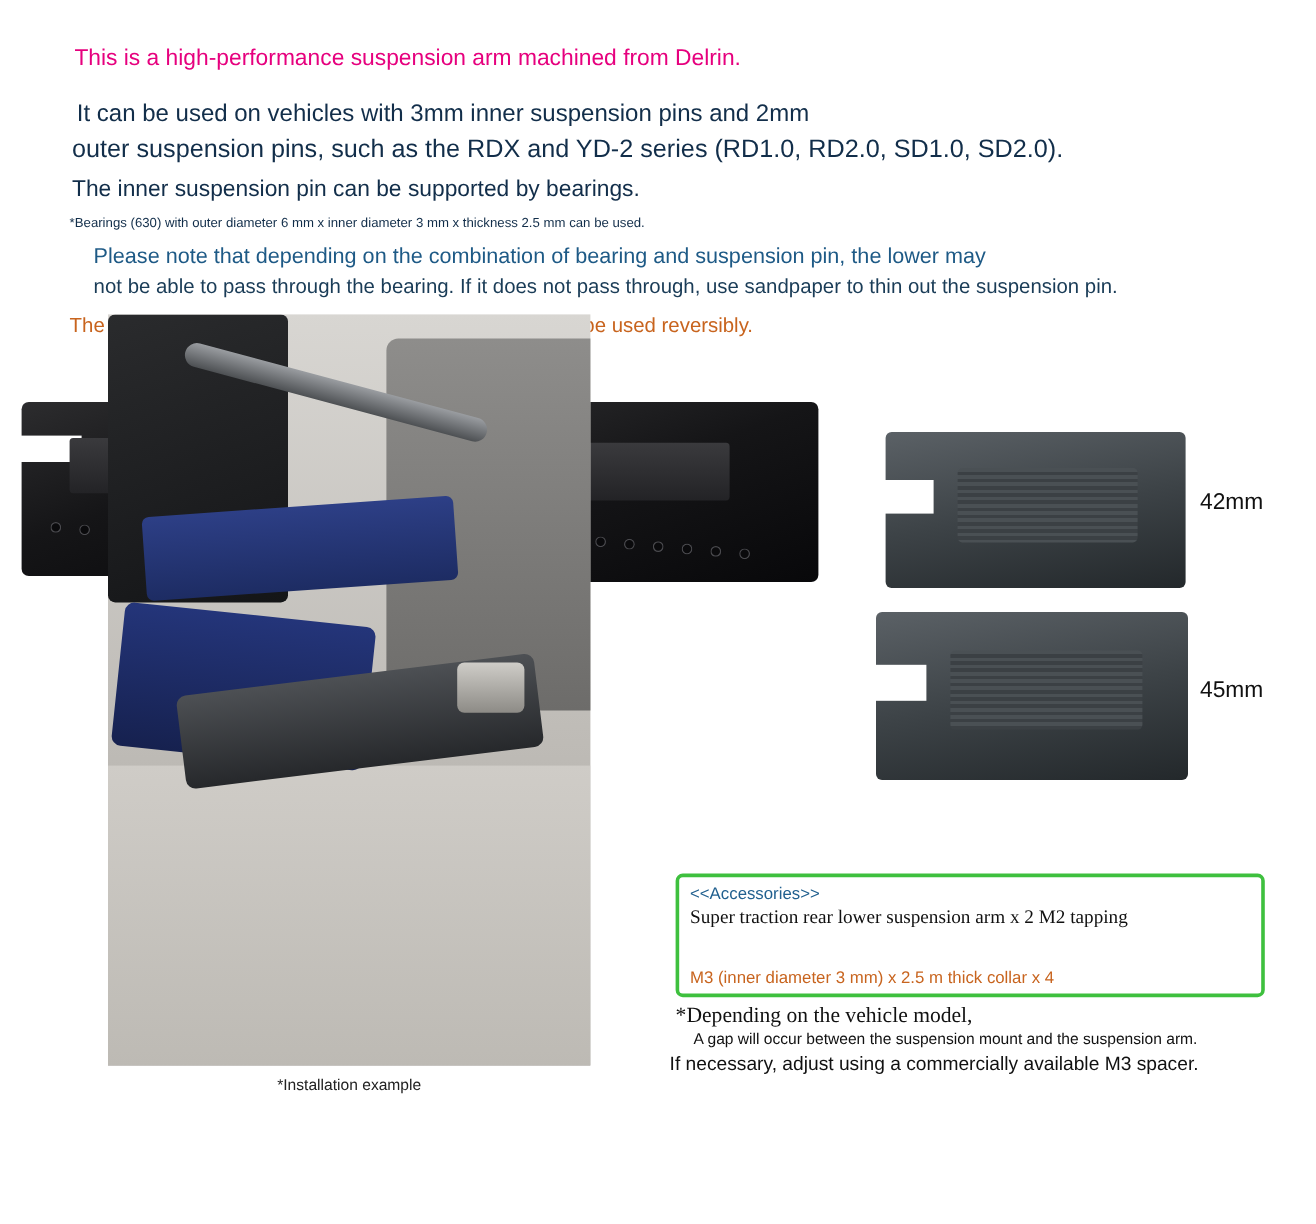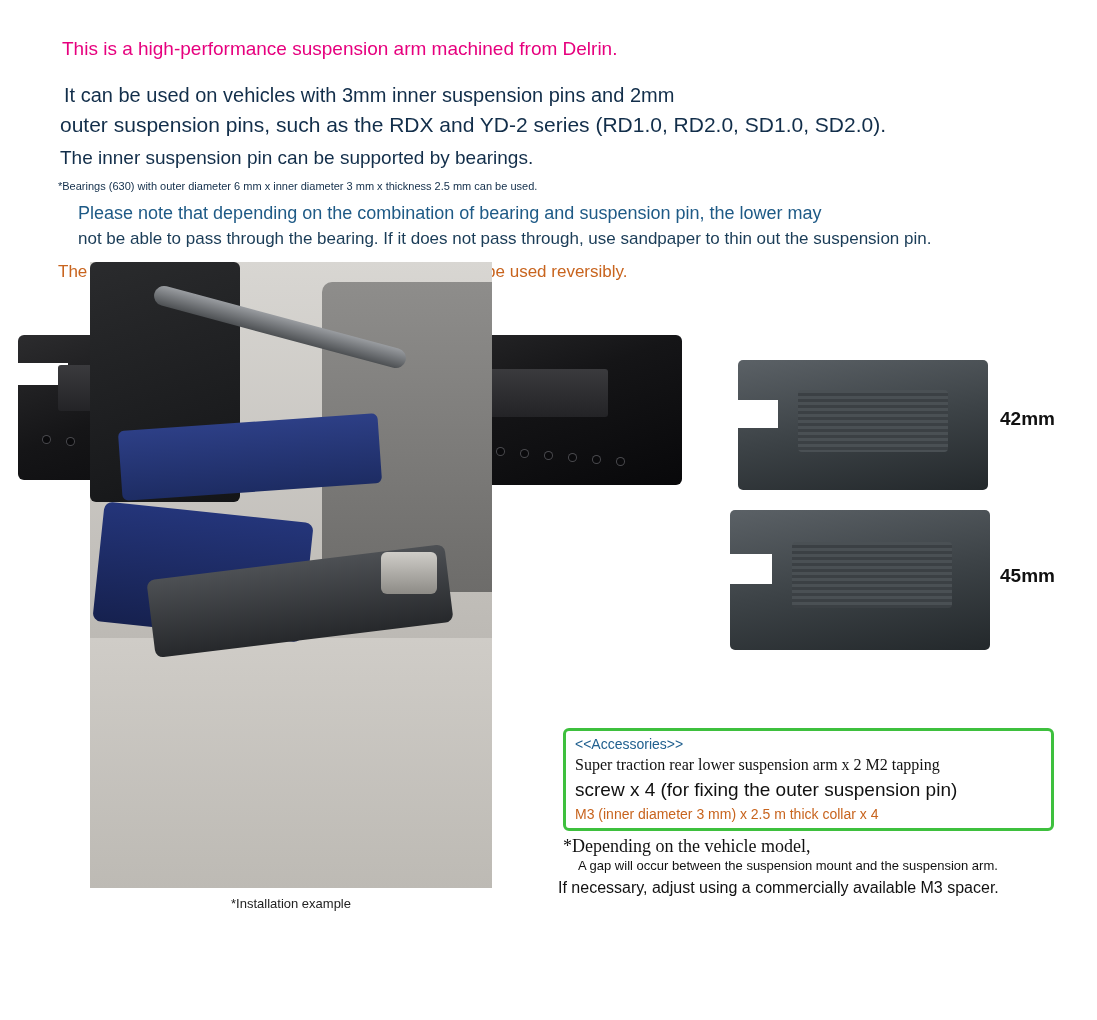--- a/index.html
+++ b/index.html
@@ -110,21 +110,21 @@
     background: repeating-linear-gradient(180deg, #4a5054 0 3px, #3b4044 3px 6px);
     border-radius: 4px;
   }
   .garm .gap {
     position: absolute;
     background: #ffffff;
   }
   .dim {
     position: absolute;
     font-size: 19px;
-    font-weight: bold;
+    font-weight: normal;
     color: #111;
   }
   .install-photo-inner {
     position: absolute;
     left: 90px; top: 262px;
     width: 402px; height: 626px;
     overflow: hidden;
     background: linear-gradient(180deg, #d8d6d2 0%, #bfbcb7 55%, #a9a6a1 100%);
   }
   .ip-floor {
@@ -283,19 +283,18 @@
   <div class="ip-chassis2"></div>
   <div class="ip-arm"></div>
   <div class="ip-shock"></div>
   <div class="ip-hub"></div>
 </div>
 <div class="caption">*Installation example</div>
 
 <div class="acc-box">
   <div class="acc-l1">&lt;&lt;Accessories&gt;&gt;</div>
   <div class="acc-l2">Super traction rear lower suspension arm x 2 M2 tapping</div>
-  <div class="acc-l3">screw x 4 (for fixing the outer suspension pin)</div>
   <div class="acc-l4">M3 (inner diameter 3 mm) x 2.5 m thick collar x 4</div>
 </div>
 
 <div class="note1">*Depending on the vehicle model,</div>
 <div class="note2">A gap will occur between the suspension mount and the suspension arm.</div>
 <div class="note3">If necessary, adjust using a commercially available M3 spacer.</div>
 
 </body></html>

